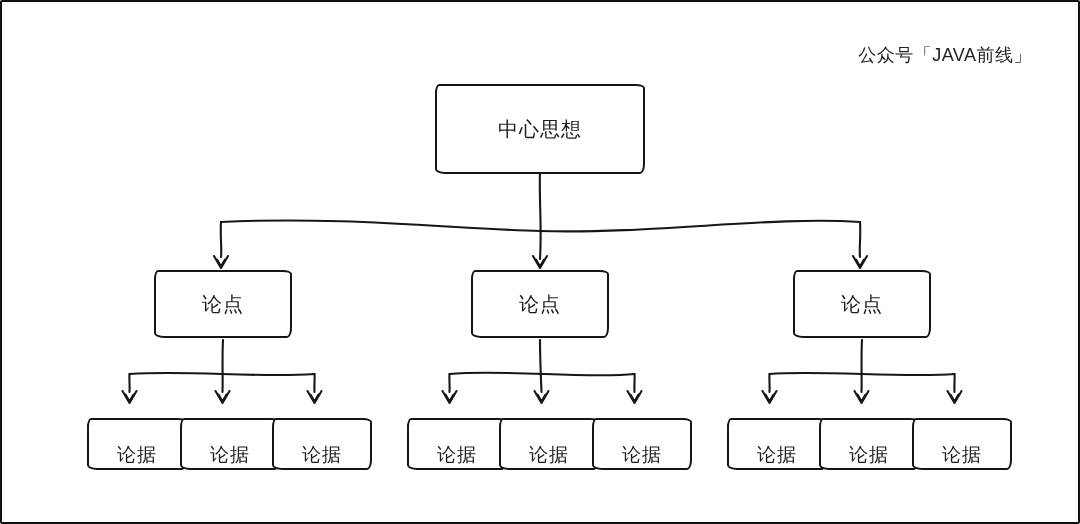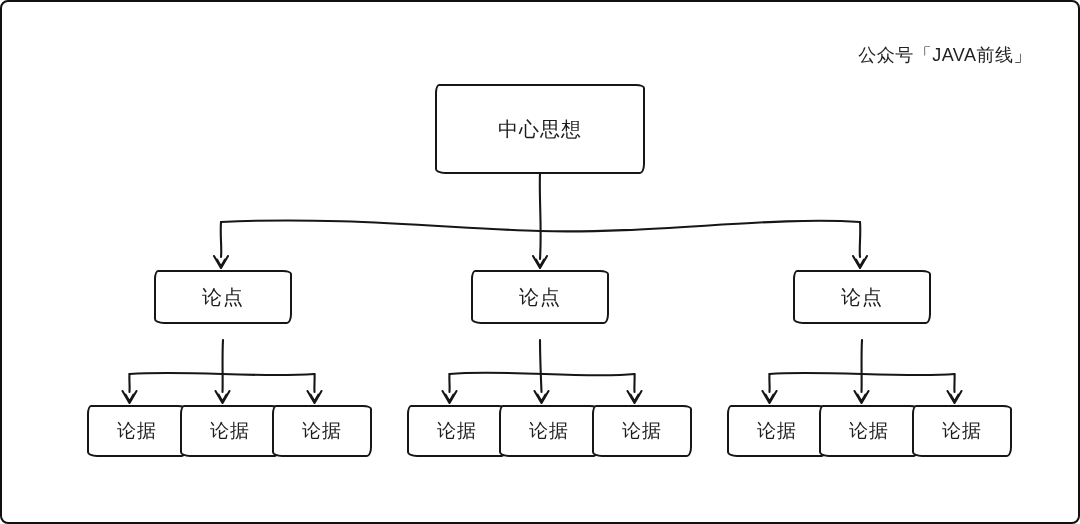--- a/index.html
+++ b/index.html
@@ -8,21 +8,21 @@
     background: #ffffff;
     font-family: "Liberation Sans", "DejaVu Sans", sans-serif;
   }
   .canvas {
     position: relative;
     width: 1080px;
     height: 524px;
     box-sizing: border-box;
     background: #ffffff;
     border: 2px solid #111111;
-    border-radius: 8px;
+    border-radius: 2px;
     overflow: hidden;
   }
   .connectors {
     position: absolute;
     left: 0;
     top: 0;
     width: 1080px;
     height: 524px;
     pointer-events: none;
   }
@@ -34,25 +34,25 @@
     box-sizing: border-box;
     background: #ffffff;
     border: 2.2px solid #161616;
     color: #1c1c1c;
     
     border-radius: 4px 9px 5px 10px / 9px 4px 10px 5px;
     letter-spacing: 1px;
     white-space: nowrap;
   }
   .node-root   { left: 433px; top: 82px;  width: 210px; height: 90px; font-size: 20px; }
-  .node-branch { width: 138px; height: 54px; font-size: 20px; top: 268px; }
+  .node-branch { width: 138px; height: 68px; font-size: 20px; top: 268px; }
   #branch-0 { left: 152px; }
   #branch-1 { left: 469px; }
   #branch-2 { left: 791px; }
-  .node-leaf { width: 100px; height: 52px; font-size: 19px; top: 403px; }
+  .node-leaf { width: 100px; height: 52px; font-size: 19px; top: 416px; align-items: flex-end; }
   #leaf-0-0 { left: 85px; }  #leaf-0-1 { left: 178px; } #leaf-0-2 { left: 270px; }
   #leaf-1-0 { left: 405px; } #leaf-1-1 { left: 497px; } #leaf-1-2 { left: 590px; }
   #leaf-2-0 { left: 725px; } #leaf-2-1 { left: 817px; } #leaf-2-2 { left: 910px; }
   .watermark {
     position: absolute;
     top: 41px;
     right: 46px;
     font-size: 18px;
     color: #222222;
     letter-spacing: 0.5px;

